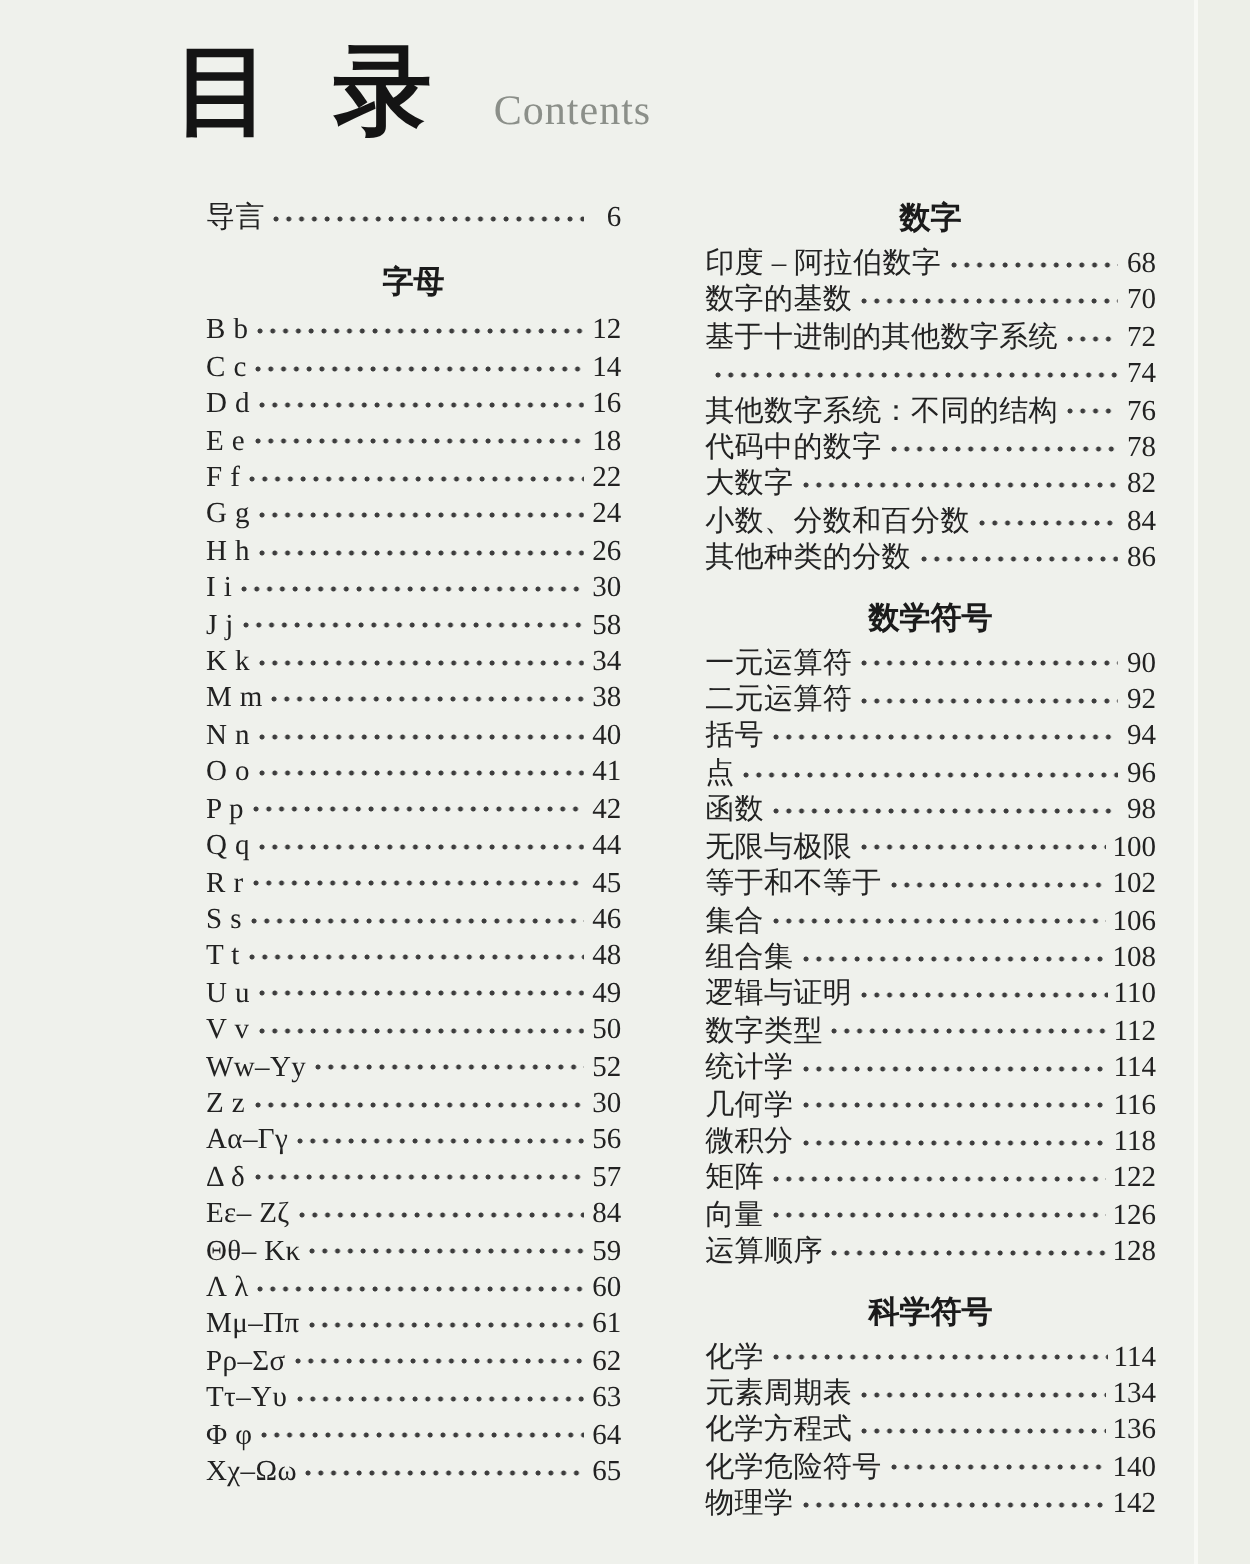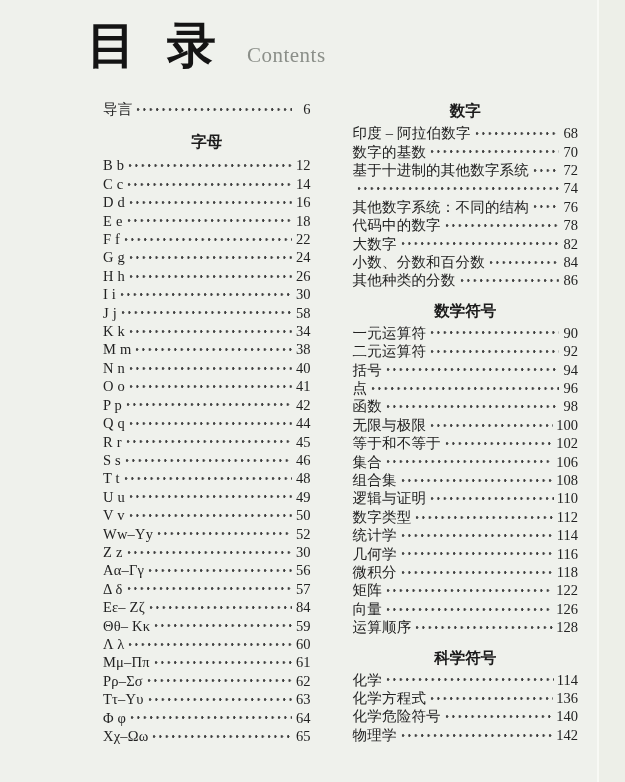--- a/index.html
+++ b/index.html
@@ -367,20 +367,25 @@
         <span class="dots"></span>
         <span class="num">128</span>
       </div>
       <div class="sec-h">科学符号</div>
       <div class="row">
         <span class="lbl">化学</span>
         <span class="dots"></span>
         <span class="num">114</span>
       </div>
       <div class="row">
+        <span class="lbl">元素周期表</span>
+        <span class="dots"></span>
+        <span class="num">134</span>
+      </div>
+      <div class="row">
         <span class="lbl">化学方程式</span>
         <span class="dots"></span>
         <span class="num">136</span>
       </div>
       <div class="row">
         <span class="lbl">化学危险符号</span>
         <span class="dots"></span>
         <span class="num">140</span>
       </div>
       <div class="row">

